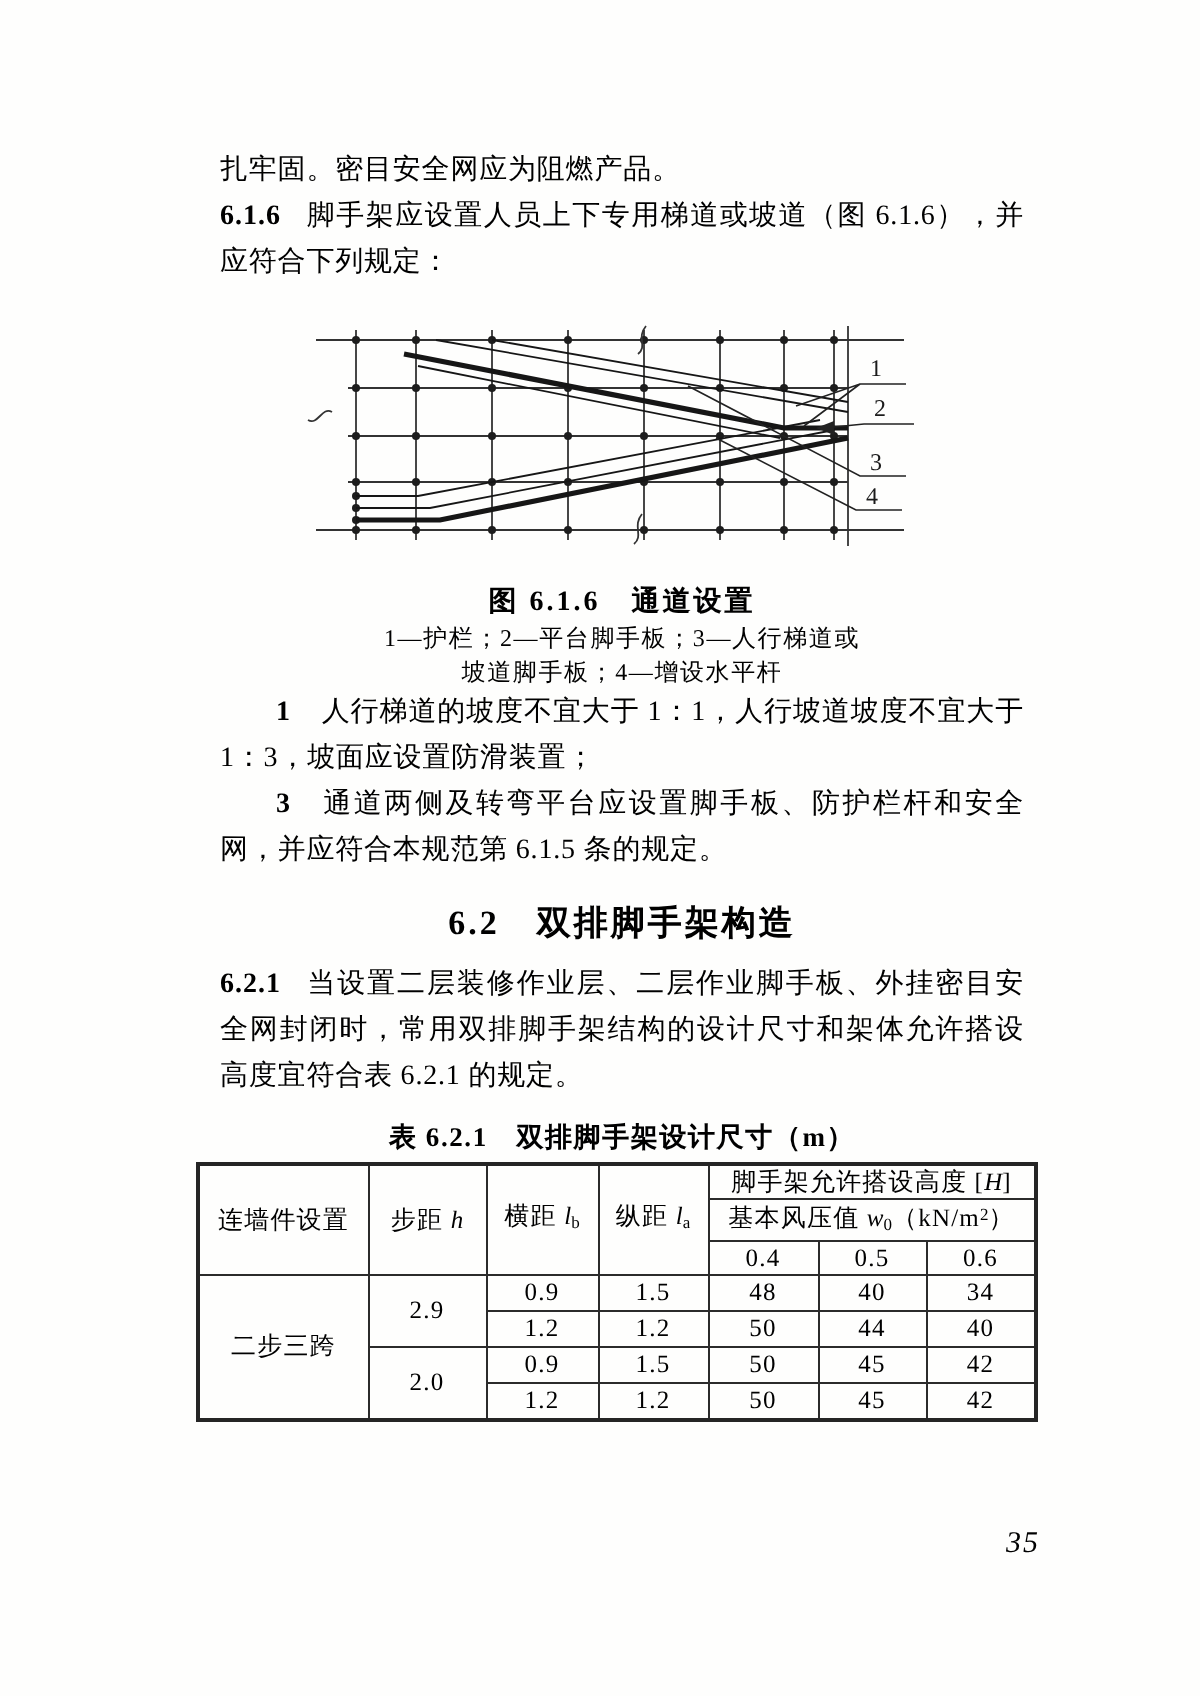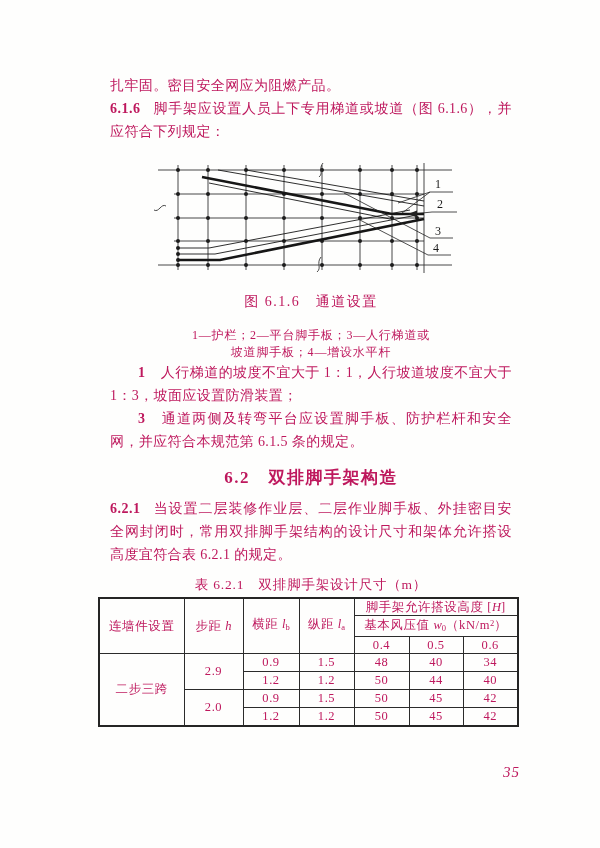--- a/index.html
+++ b/index.html
@@ -1,32 +1,32 @@
 <!DOCTYPE html>
 <html><head>
 <meta charset="utf-8">
 <style>
   html,body{margin:0;padding:0;background:#ffffff;}
   .page{
     position:relative;width:600px;height:848px;background:#fefefdff;
-    font-family:"Liberation Serif","DejaVu Serif",serif;color:#be185d;overflow:hidden;
+    font-family:"Liberation Serif","DejaVu Serif",serif;color:#000000;overflow:hidden;
   }
   .content{position:absolute;left:110px;top:0;width:402px;}
   .para{margin:0;font-size:14px;line-height:23px;text-align:justify;letter-spacing:0.4px;}
   .para .clause-num{font-weight:bold;margin-right:0.9em;letter-spacing:0.5px;}
   .intro{margin-top:74px;}
   .item{text-indent:2em;}
   .item .item-num{font-weight:bold;margin-right:1.1em;}
   .items{}
   .fig-wrap{position:relative;height:134px;margin-top:14px;}
   .fig-wrap svg{position:absolute;left:42px;top:0;}
-  .fig-caption{margin:2px 0 16px;font-size:14px;font-weight:normal;text-align:center;line-height:18px;letter-spacing:1.5px;}
+  .fig-caption{margin:2px 0 0;font-size:14px;font-weight:bold;text-align:center;line-height:18px;letter-spacing:1.5px;}
   .fig-legend{margin:0;font-size:12px;text-align:center;line-height:17px;letter-spacing:0.8px;}
   .h62{margin:14px 0 8px;font-size:17px;font-weight:bold;text-align:center;line-height:22px;letter-spacing:1.5px;}
-  .tbl-title{margin:10px 0 3px;font-size:13.5px;font-weight:normal;text-align:center;line-height:18px;letter-spacing:0.8px;}
+  .tbl-title{margin:10px 0 3px;font-size:13.5px;font-weight:bold;text-align:center;line-height:18px;letter-spacing:0.8px;}
   table.spec{border-collapse:collapse;table-layout:fixed;width:419px;margin-left:-12px;
     font-size:12.5px;border:2px solid #252525;}
   table.spec td{border:1px solid #2b2b2b;text-align:center;vertical-align:middle;padding:0;
     line-height:15px;letter-spacing:0.6px;}
   table.spec thead td{height:16px;margin-top:26px;}
   table.spec tbody td{height:17px;}
   table.spec i{font-family:"Liberation Serif",serif;font-style:italic;letter-spacing:0;}
   table.spec sub{font-size:8.5px;vertical-align:-2px;letter-spacing:0;}
   table.spec sup{font-size:8.5px;vertical-align:3px;letter-spacing:0;}
   .page-num{position:absolute;top:764px;right:80px;font-size:15px;font-style:italic;letter-spacing:1px;}

